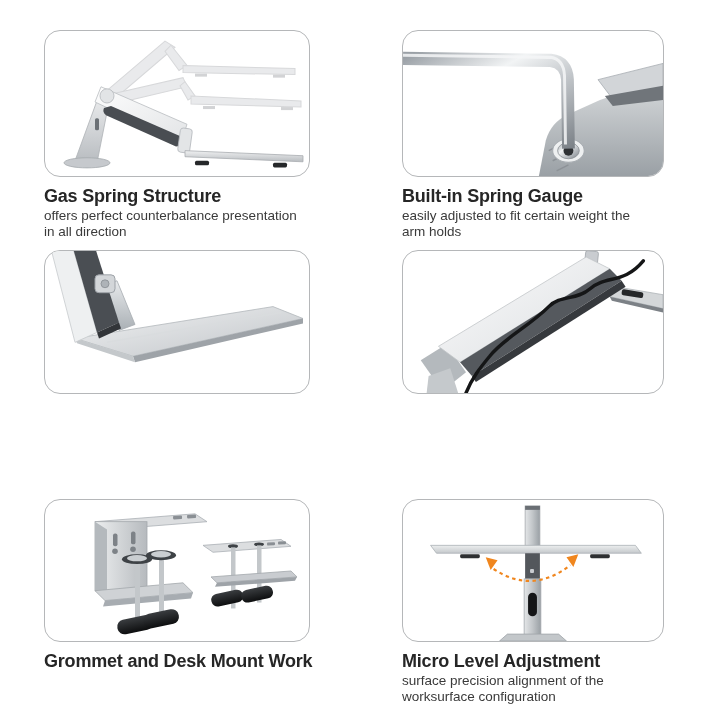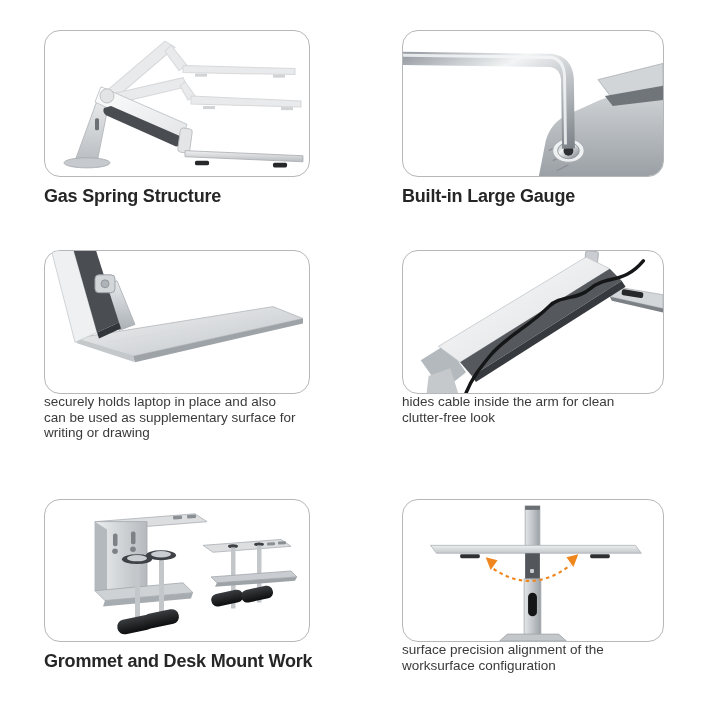--- a/index.html
+++ b/index.html
@@ -69,20 +69,22 @@
         <polygon points="56,55 142,92 136,110 50,70" fill="url(#g1w)" stroke="#b9bdc1" stroke-width="0.8"></polygon>
         <path d="M66,74 L136,104 Q142,107 139,113 L131,114 L61,83 Q57,80 59,76 Z" fill="#494d52"></path>
         <circle cx="62" cy="64" r="7" fill="#e2e4e6" stroke="#b3b7bb" stroke-width="0.8"></circle>
         <rect x="134" y="96" width="12" height="24" rx="3" fill="#e3e5e7" stroke="#b5b9bd" stroke-width="0.8" transform="rotate(8 140 108)"></rect>
         <polygon points="140,118 258,123 258,129 140,124" fill="url(#g1s)" stroke="#a9adb1" stroke-width="0.8"></polygon>
         <rect x="150" y="128" width="14" height="4.5" rx="1.5" fill="#26282a"></rect>
         <rect x="228" y="130" width="14" height="4.5" rx="1.5" fill="#26282a"></rect>
       </svg>
     </div>
     <h3 class="title">Gas Spring Structure</h3>
+    <p class="desc">offers perfect counterbalance presentation
+in all direction</p>
   </div>
 
   <div class="panel row1">
     <div class="imgbox">
       <svg viewBox="0 0 264 143" preserveAspectRatio="none">
         <defs>
           <linearGradient id="g2c" x1="0" y1="0" x2="1" y2="1">
             <stop offset="0" stop-color="#9aa0a6"></stop>
               <stop offset="0.35" stop-color="#f2f4f5"></stop>
             <stop offset="0.6" stop-color="#c2c6ca"></stop>
@@ -101,21 +103,23 @@
           <line x1="152" y1="128" x2="164" y2="122"></line>
           <line x1="156" y1="138" x2="168" y2="132"></line>
         </g>
         <ellipse cx="168" cy="118" rx="16" ry="11.5" fill="#eef0f1" stroke="#a6abb0"></ellipse>
         <ellipse cx="168" cy="118" rx="11" ry="8" fill="url(#g2c)" stroke="#888d92" stroke-width="0.8"></ellipse>
         <circle cx="168" cy="118" r="5" fill="#2e3134"></circle>
         <path d="M0,27 L150,29 Q166,31 167,48 L168,116" fill="none" stroke="url(#g2c)" stroke-width="13" stroke-linejoin="round"></path>
         <path d="M0,24 L150,26 Q163,28 164,44 L165,112" fill="none" stroke="#f4f6f7" stroke-width="3" opacity="0.85"></path>
       </svg>
     </div>
-    <h3 class="title">Built-in Large Gauge</h3>
+    <h3 class="title">Built-in Spring Gauge</h3>
+    <p class="desc">easily adjusted to fit certain weight the
+arm holds</p>
   </div>
 
   <div class="panel row2">
     <div class="imgbox">
       <svg viewBox="0 0 264 143" preserveAspectRatio="none">
         <defs>
           <linearGradient id="g3t" x1="0" y1="0" x2="1" y2="1">
             <stop offset="0" stop-color="#f1f2f3"></stop>
               <stop offset="1" stop-color="#c0c4c8"></stop>
           </linearGradient>
@@ -129,23 +133,20 @@
         <polygon points="88,106 258,68 258,73 90,112" fill="#9ea3a8"></polygon>
         <polygon points="30,88 88,106 90,112 32,93" fill="#c4c8cb"></polygon>
         <line x1="62" y1="92" x2="236" y2="62" stroke="#d9dcde" stroke-width="1.5"></line>
         <polygon points="4,-10 26,-10 52,82 30,92" fill="#eef0f1" stroke="#c6cacd" stroke-width="0.8"></polygon>
         <polygon points="26,-10 48,-10 74,72 52,82" fill="#4a4e53"></polygon>
         <polygon points="52,82 74,72 76,78 54,88" fill="#323539"></polygon>
         <rect x="50" y="24" width="20" height="18" rx="4" fill="#d3d6d9" stroke="#9ea3a8"></rect>
         <circle cx="60" cy="33" r="4" fill="#aeb3b8" stroke="#888d92" stroke-width="0.8"></circle>
       </svg>
     </div>
-    <p class="desc">securely holds laptop in place and also
-can be used as supplementary surface for
-writing or drawing</p>
   </div>
 
   <div class="panel row2">
     <div class="imgbox">
       <svg viewBox="0 0 264 143" preserveAspectRatio="none">
         <defs>
           <linearGradient id="g4w" x1="0" y1="0" x2="1" y2="1">
             <stop offset="0" stop-color="#fbfbfc"></stop>
               <stop offset="1" stop-color="#dcdfe1"></stop>
           </linearGradient>
@@ -159,22 +160,20 @@
         <polygon points="210,46 264,58 264,62 212,50" fill="#7c8186"></polygon>
         <rect x="222" y="40" width="22" height="6" rx="2" fill="#26282a" transform="rotate(9 233 43)"></rect>
         <polygon points="18,110 44,94 64,122 40,141" fill="#b4b9bd" stroke="#9298 9d" stroke-width="0.8"></polygon>
         <polygon points="26,126 48,118 56,143 24,143" fill="#c5c9cc"></polygon>
         <polygon points="36,96 186,6 210,18 58,112" fill="url(#g4w)" stroke="#c2c6c9" stroke-width="0.8"></polygon>
         <polygon points="58,112 210,18 222,30 70,126" fill="#55595e"></polygon>
         <polygon points="70,126 222,30 226,36 74,132" fill="#36393d"></polygon>
         <path d="M244,10 C224,34 206,24 190,38 C176,50 160,44 148,56 C128,76 102,88 88,106 C78,118 70,128 64,143" fill="none" stroke="#151617" stroke-width="3.5" stroke-linecap="round"></path>
       </svg>
     </div>
-    <p class="desc">hides cable inside the arm for clean
-clutter-free look</p>
   </div>
 
   <div class="panel row3">
     <div class="imgbox">
       <svg viewBox="0 0 264 143" preserveAspectRatio="none">
         <defs>
           <linearGradient id="g5s" x1="0" y1="0" x2="1" y2="0">
             <stop offset="0" stop-color="#eceeef"></stop>
               <stop offset="1" stop-color="#b6babe"></stop>
           </linearGradient>
@@ -246,17 +245,18 @@
         <rect x="123" y="80" width="17" height="58" fill="url(#g6s)" stroke="#a3a8ac" stroke-width="0.8"></rect>
         <rect x="127" y="94" width="9" height="24" rx="4.5" fill="#141517"></rect>
         <polygon points="106,136 158,136 166,143 98,143" fill="#c3c7ca" stroke="#9ea3a8" stroke-width="0.8"></polygon>
         <g>
           <path d="M92,70 Q131,96 170,66" fill="none" stroke="#f0861e" stroke-width="2.2" stroke-dasharray="3.5,3.5"></path>
           <polygon points="84,58 96,61 89,71" fill="#f0861e"></polygon>
           <polygon points="178,55 166,58 173,68" fill="#f0861e"></polygon>
         </g>
       </svg>
     </div>
+    <h3 class="title">Micro Level Adjustment</h3>
     <p class="desc">surface precision alignment of the
 worksurface configuration</p>
   </div>
 
 </div>
 
 </body></html>

